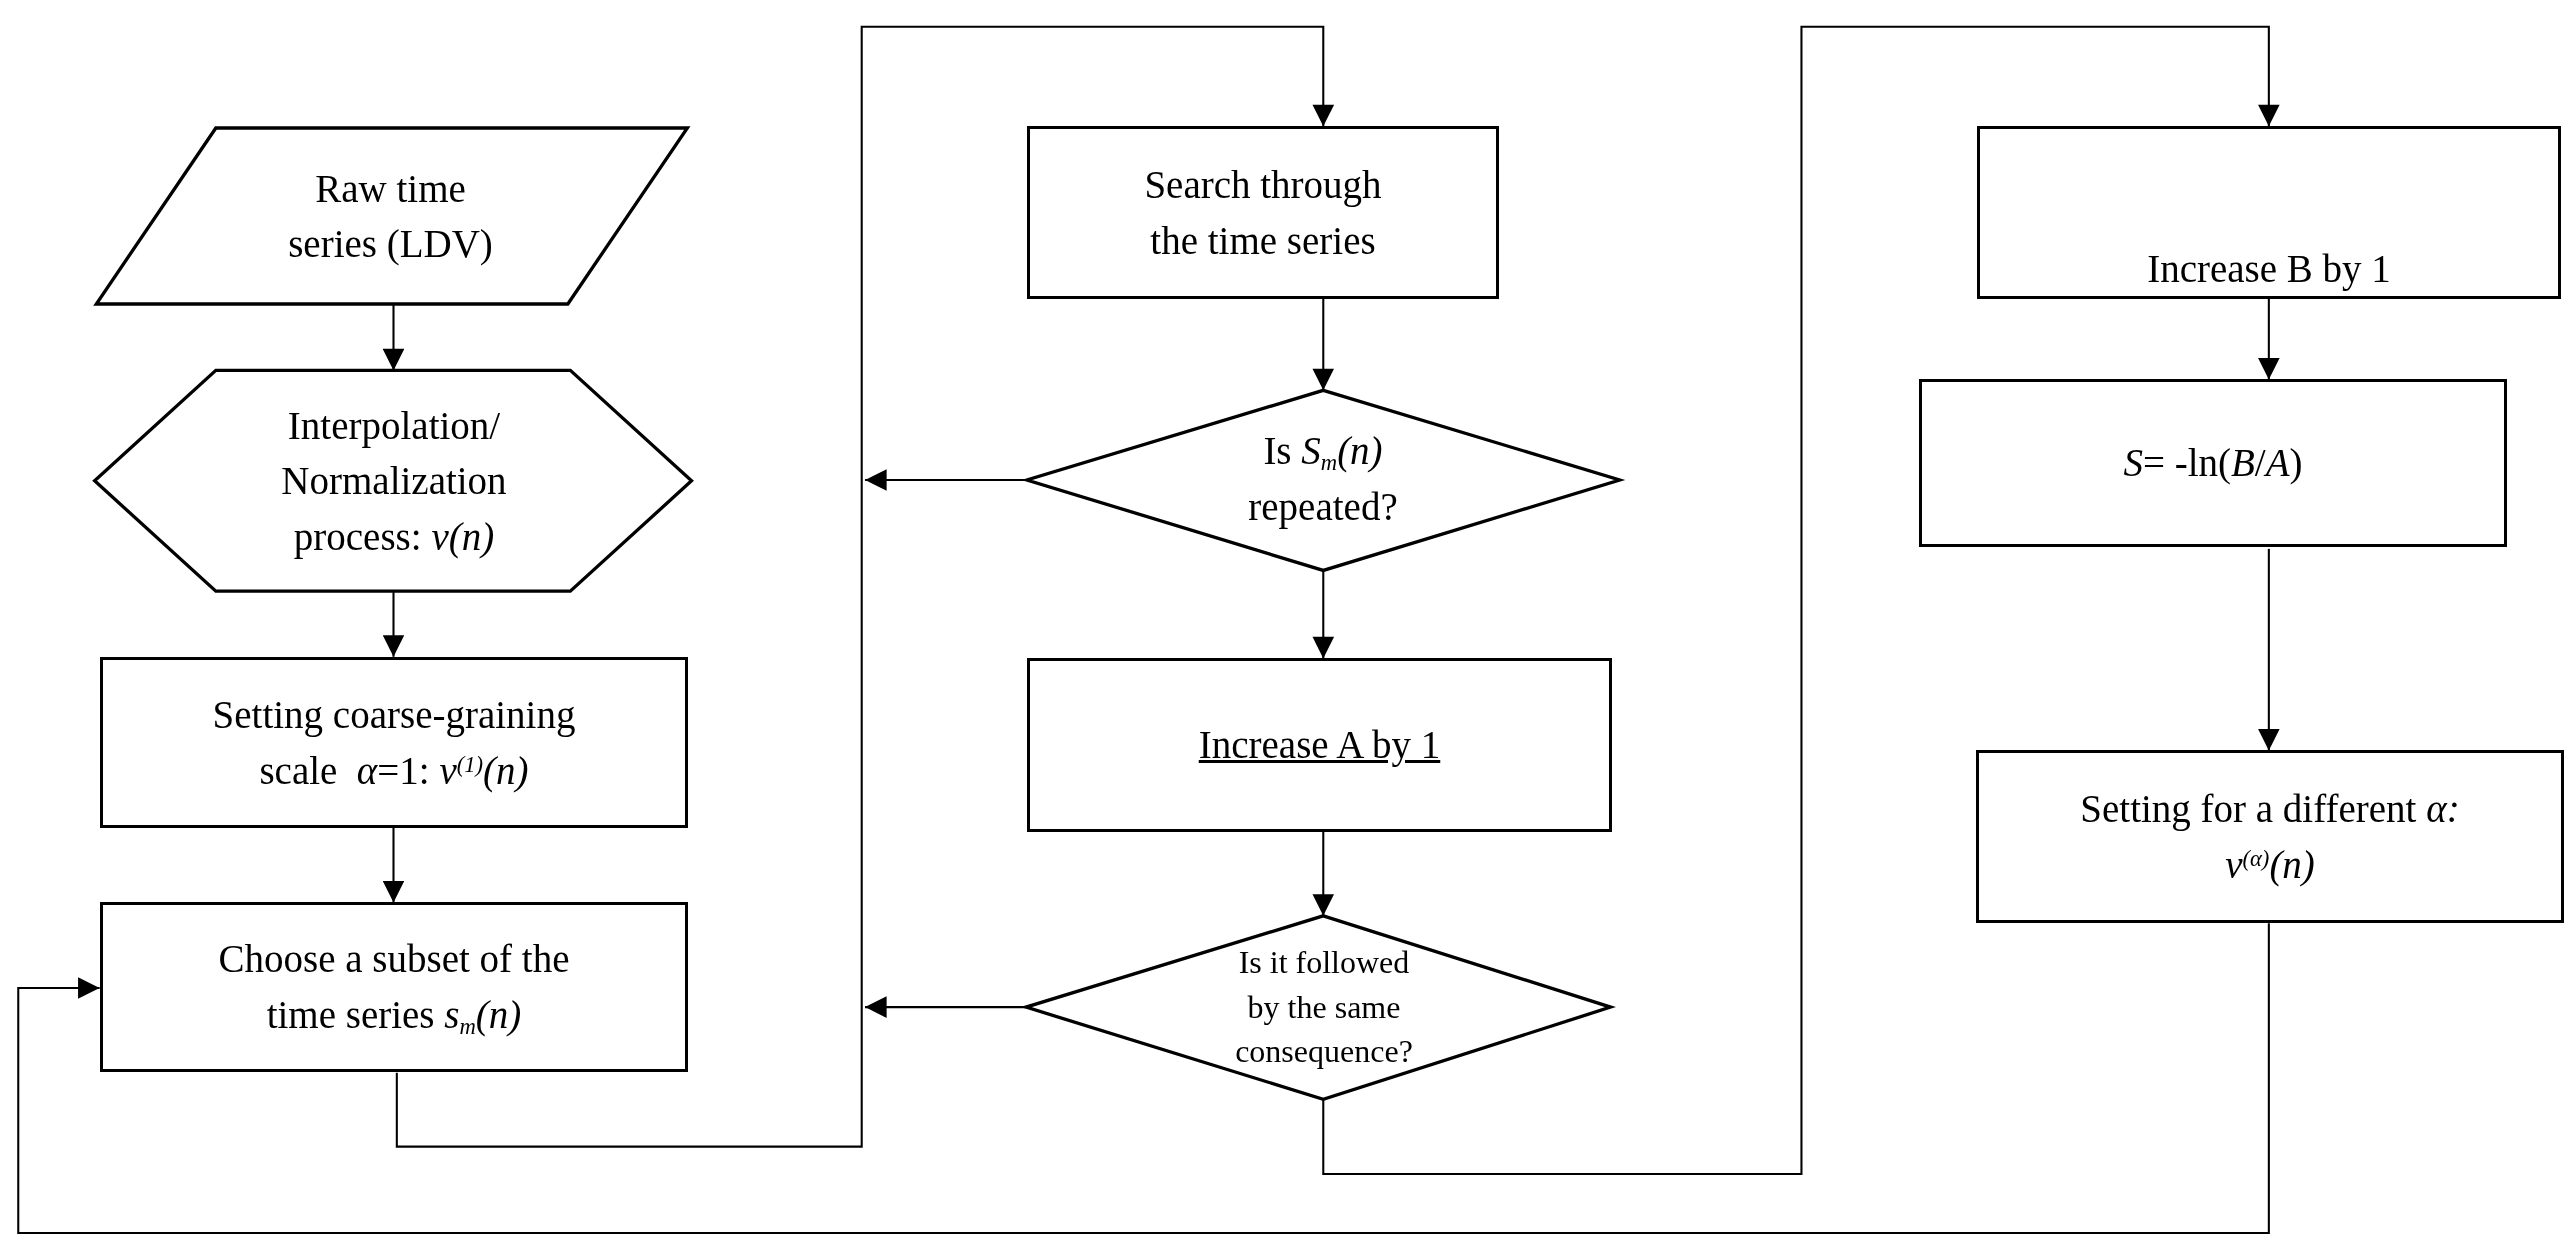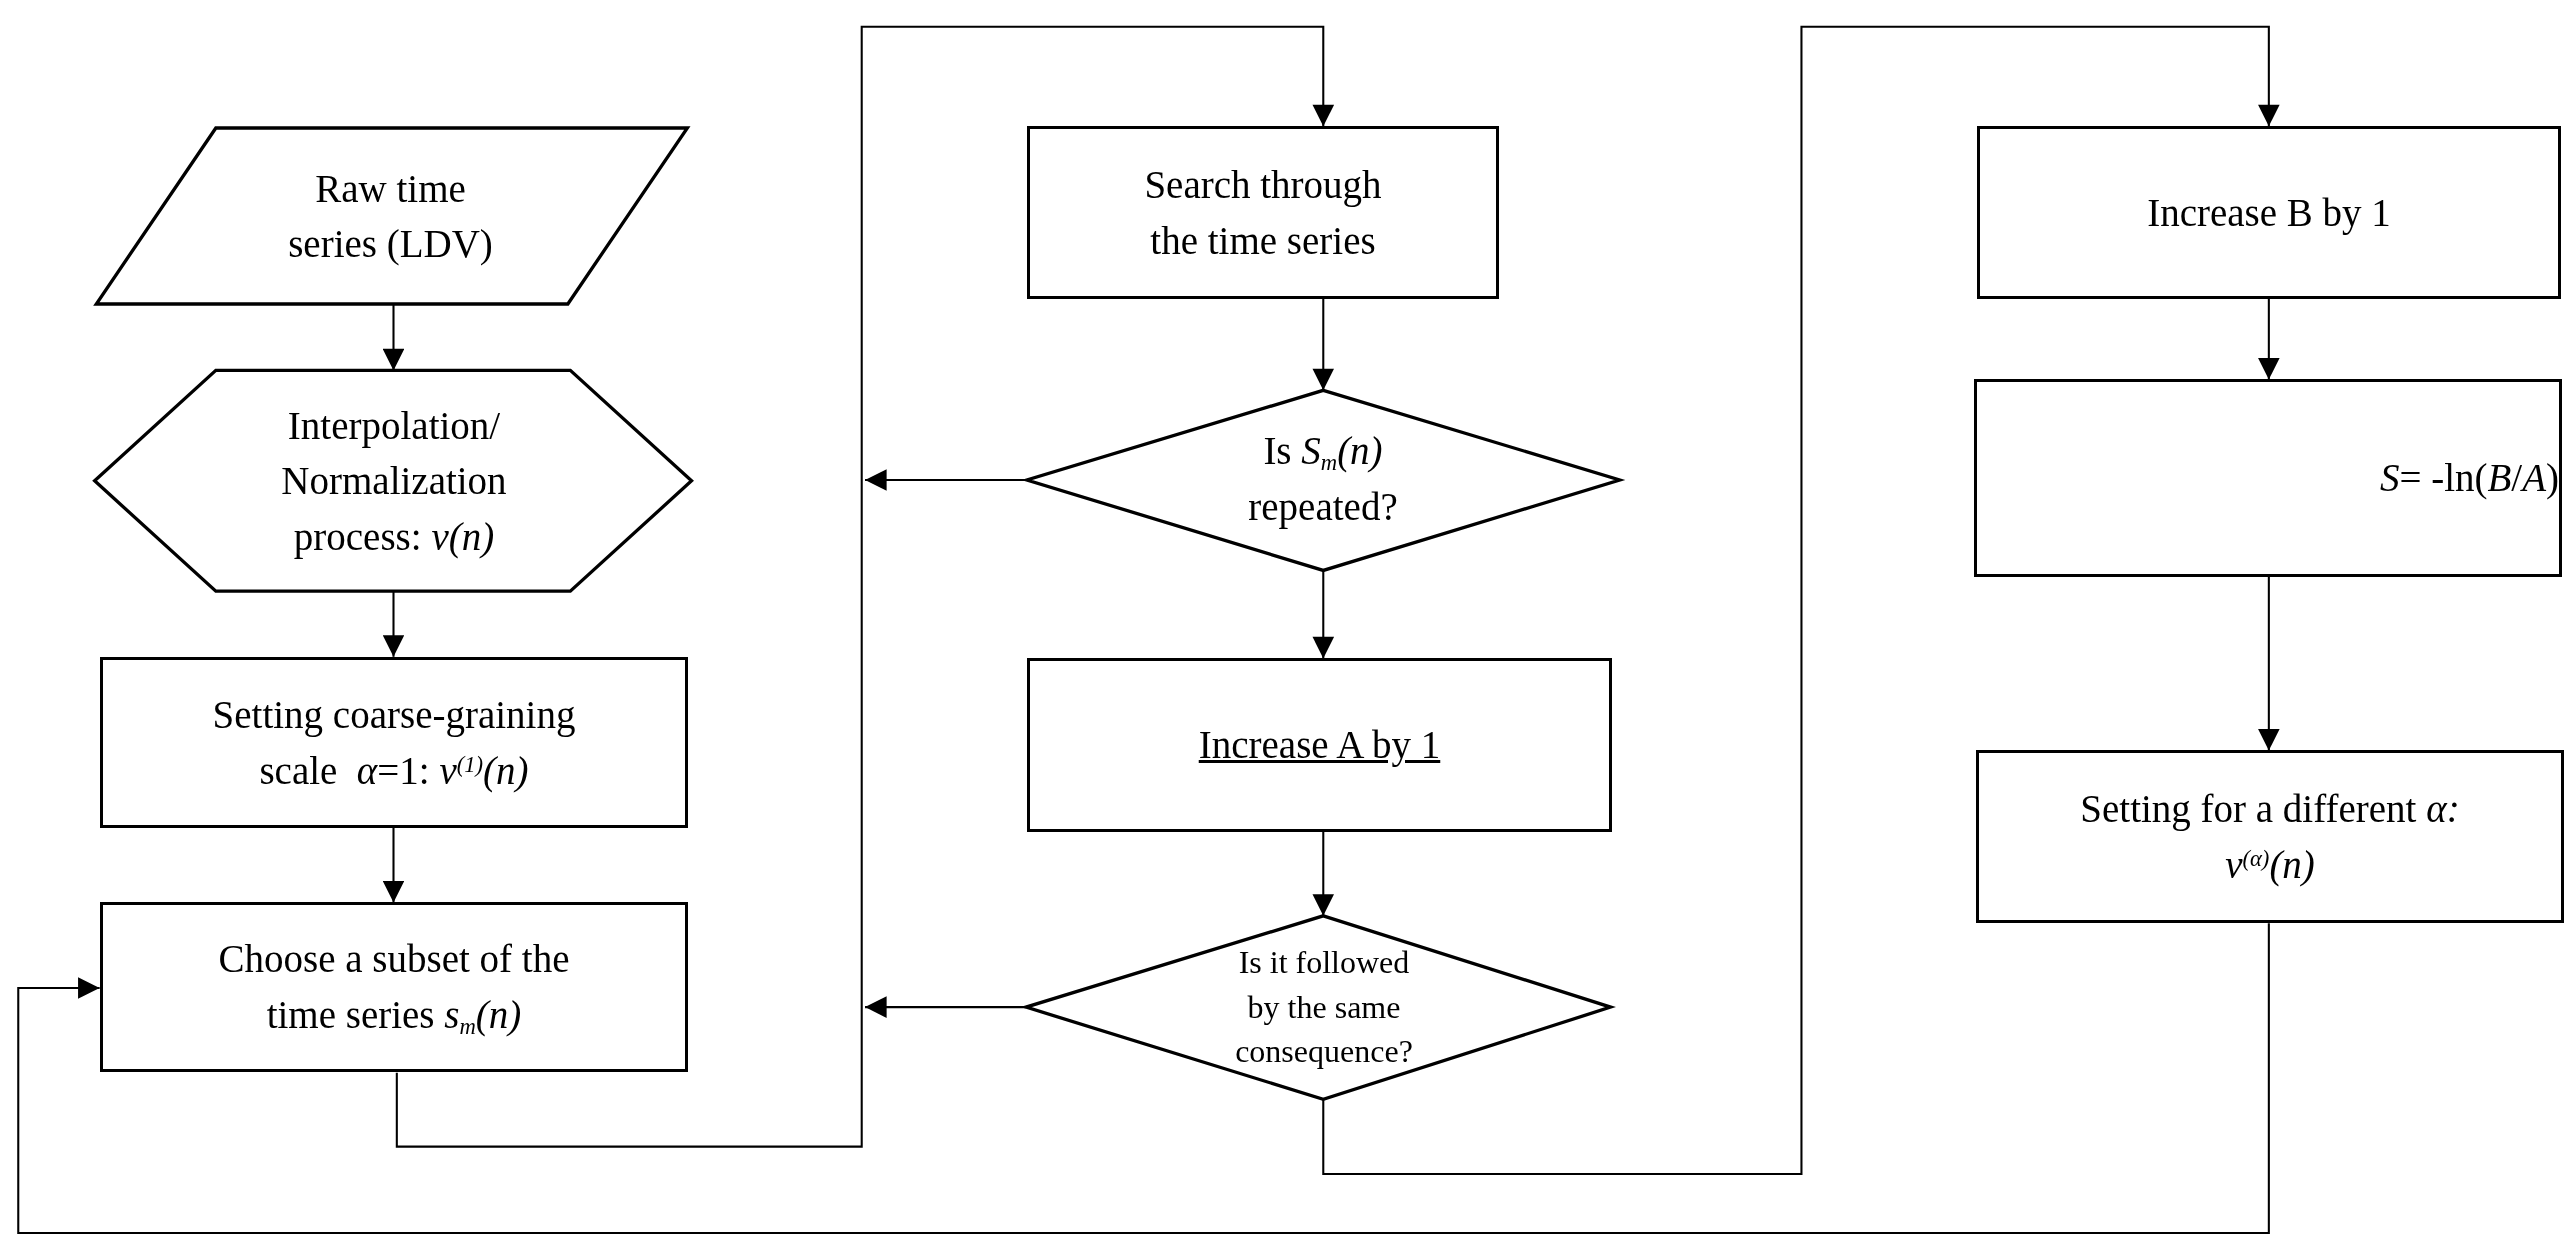--- a/index.html
+++ b/index.html
@@ -84,25 +84,25 @@
   <div class="node rect" style="left:1027px;top:658px;width:585px;height:174px;text-decoration:underline;">
     <span class="line">Increase A by 1</span>
   </div>
 
   <div class="node overlay small" style="left:1088px;top:920px;width:472px;height:174px;">
     <span class="line">Is it followed</span>
     <span class="line">by the same</span>
     <span class="line">consequence?</span>
   </div>
 
-  <div class="node rect" style="left:1977px;top:126px;width:584px;height:173px;">
+  <div class="node rect" style="left:1977px;top:126px;width:584px;height:173px;justify-content:flex-end;">
     <span class="line">Increase B by 1</span>
   </div>
 
-  <div class="node rect" style="left:1974px;top:379px;width:588px;height:198px;align-items:flex-end;">
+  <div class="node rect" style="left:1919px;top:379px;width:588px;height:168px;">
     <span class="line"><span class="run it">S</span><span class="run">= -ln(</span><span class="run it">B</span><span class="run">/</span><span class="run it">A</span><span class="run">)</span></span>
   </div>
 
   <div class="node rect" style="left:1976px;top:750px;width:588px;height:173px;">
     <span class="line"><span class="run">Setting for a different </span><span class="run it">α</span><span class="run it">:</span></span>
     <span class="line"><span class="run it">v</span><span class="sup">(α)</span><span class="run it">(n)</span></span>
   </div>
 
 </div>
 

